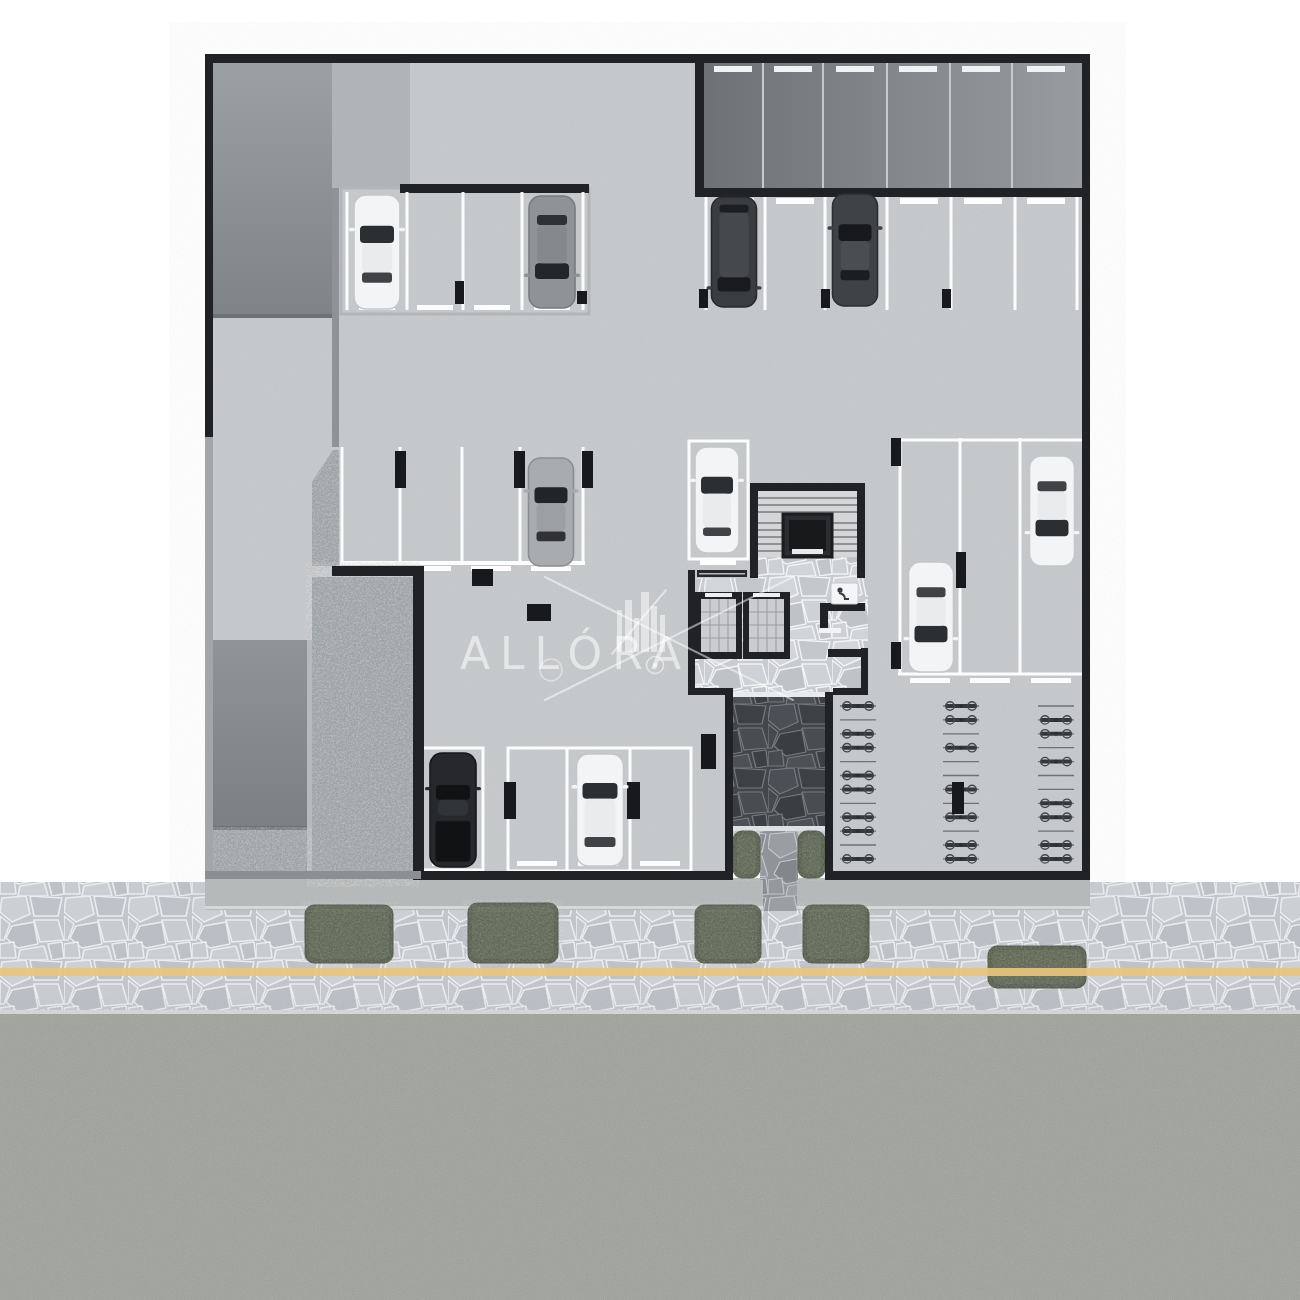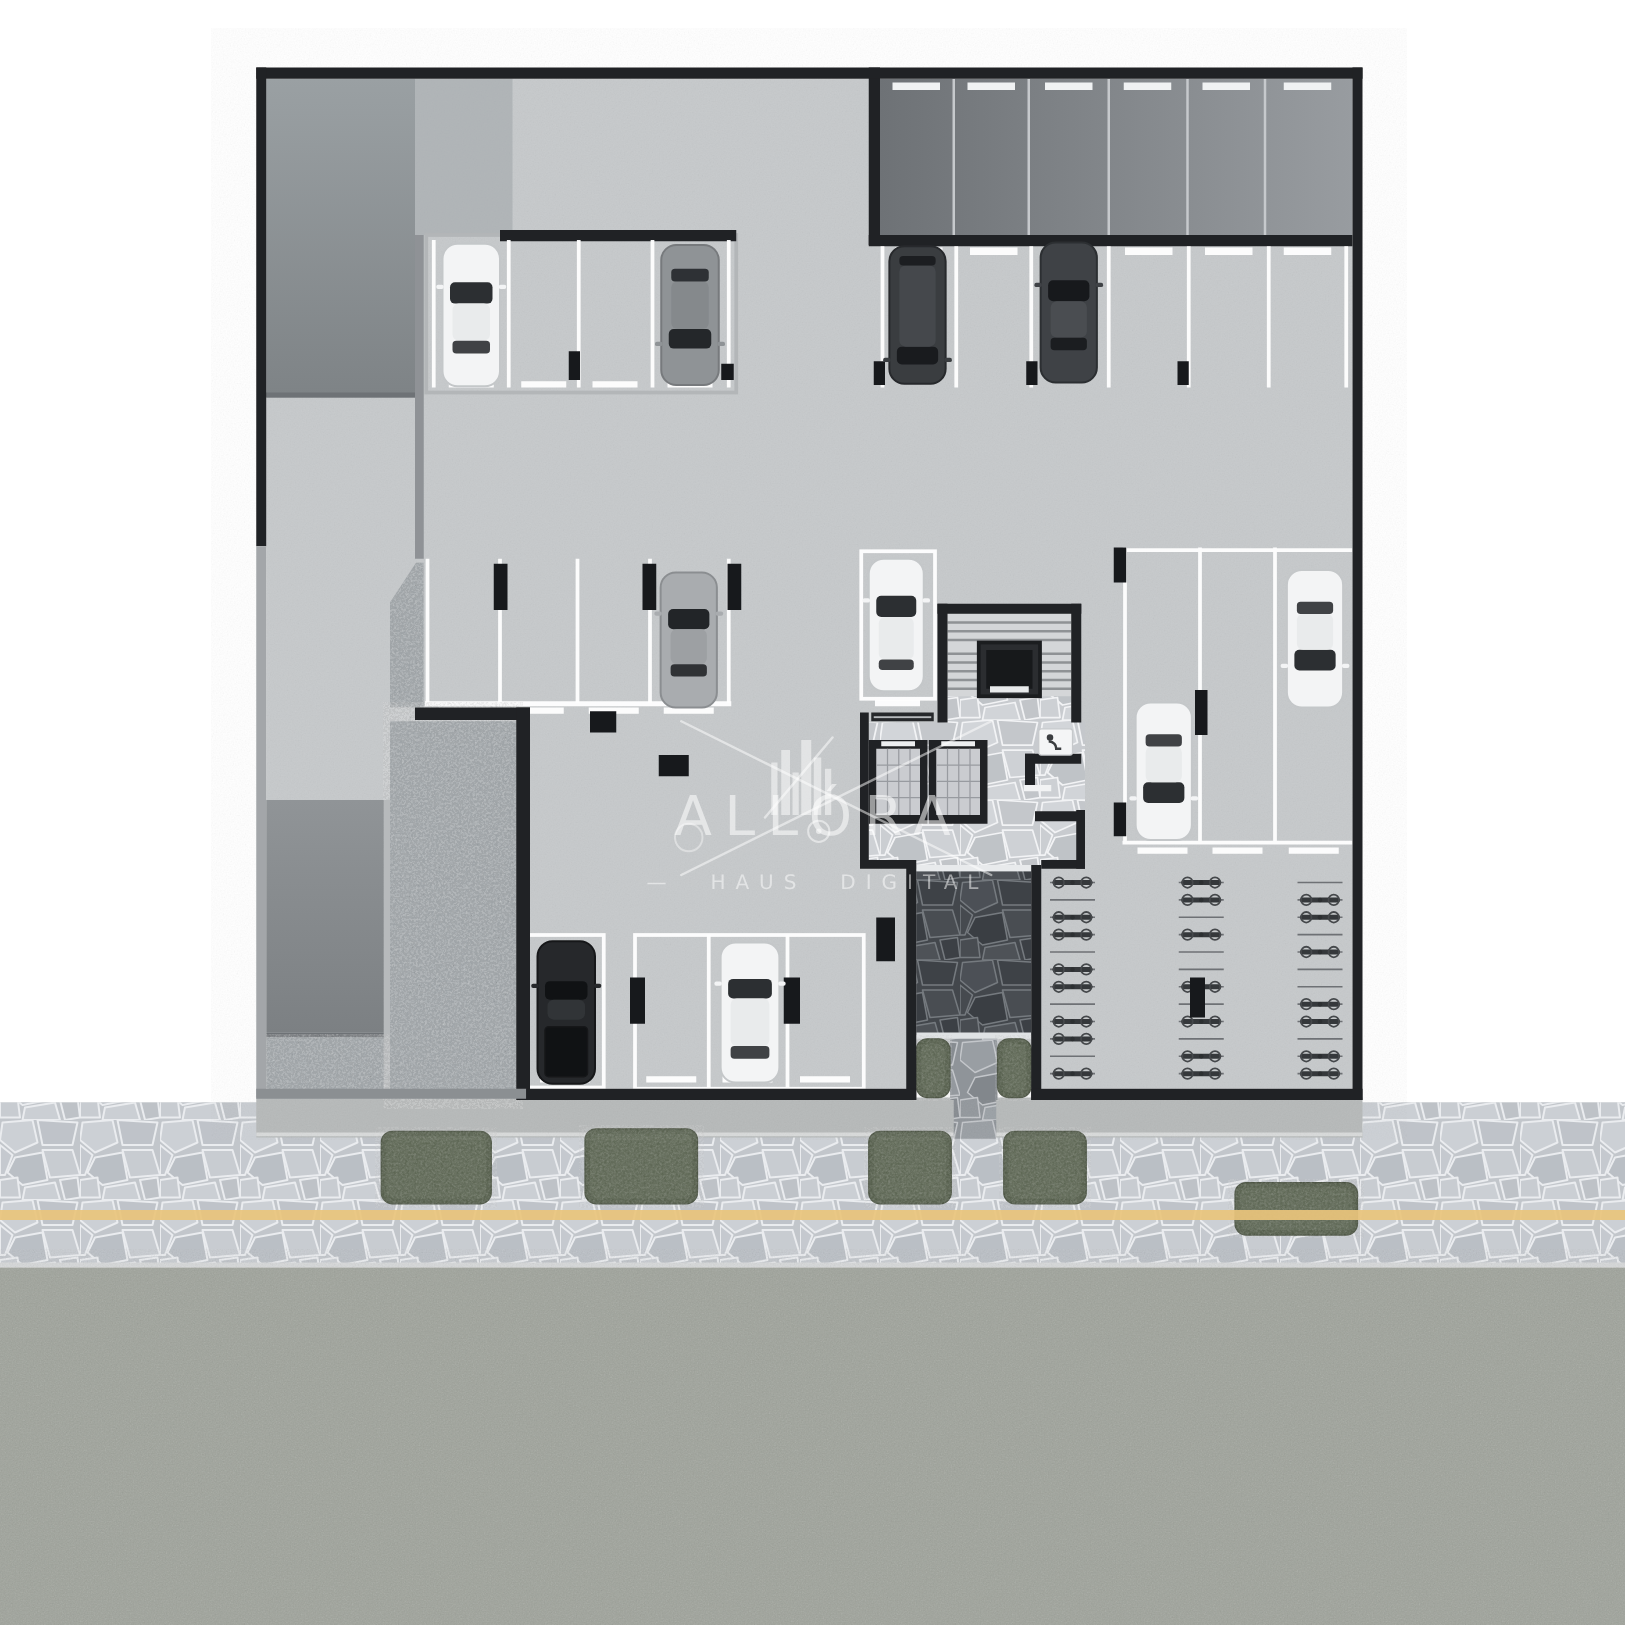--- a/index.html
+++ b/index.html
@@ -1,19 +1,19 @@
 <!DOCTYPE html>
 <html><head>
 <meta charset="utf-8">
 <style>
   html,body{margin:0;padding:0;background:#ffffff;}
   .stage{position:relative;width:1300px;height:1300px;background:#ffffff;overflow:hidden;
          font-family:"DejaVu Sans","Liberation Sans",sans-serif;}
   .stage svg{position:absolute;left:0;top:0;}
-  .wm-text{position:absolute;left:450px;width:400px;text-align:center;pointer-events:none;}
+  .wm-text{position:absolute;left:450px;width:400px;text-align:left;pointer-events:none;}
   .wm-brand{top:628px;font-size:44px;font-weight:500;letter-spacing:10px;text-indent:10px;
             color:rgba(255,255,255,0.55);}
   .wm-tag{top:696px;font-size:16px;font-weight:400;letter-spacing:8px;word-spacing:14px;
           text-indent:8px;color:rgba(255,255,255,0.50);}
 </style>
 </head>
 <body>
 
 <div class="stage">
 
@@ -676,15 +676,14 @@
       <rect x="660" y="615" width="5" height="37"></rect>
     </g>
     <line x1="612" y1="654" x2="666" y2="590" stroke="rgba(255,255,255,0.5)" stroke-width="2"></line>
     <circle cx="655" cy="665" r="8.5" fill="none" stroke="rgba(255,255,255,0.5)" stroke-width="1.6"></circle>
     <circle cx="655" cy="665" r="2.2" fill="rgba(255,255,255,0.55)"></circle>
     <circle cx="551" cy="670" r="11" fill="none" stroke="rgba(255,255,255,0.4)" stroke-width="1.6"></circle>
   </g>
 </svg>
 
 <div class="wm-text wm-brand">ALLÓRA</div>
-<div class="wm-text wm-tag">— HAUS DIGITAL</div>
 
 </div>
 
 </body></html>

